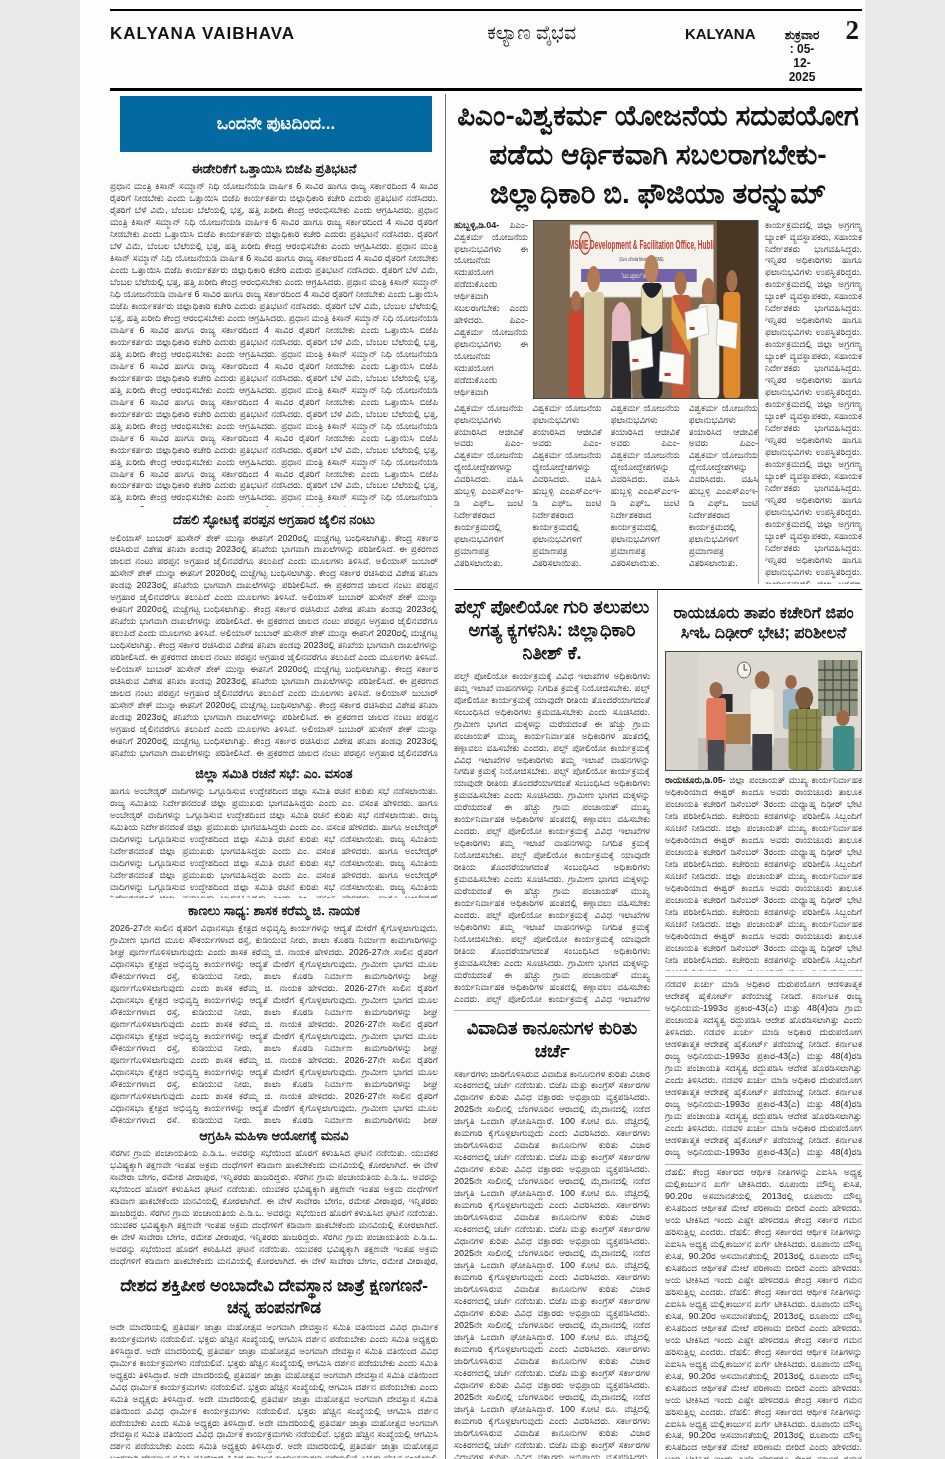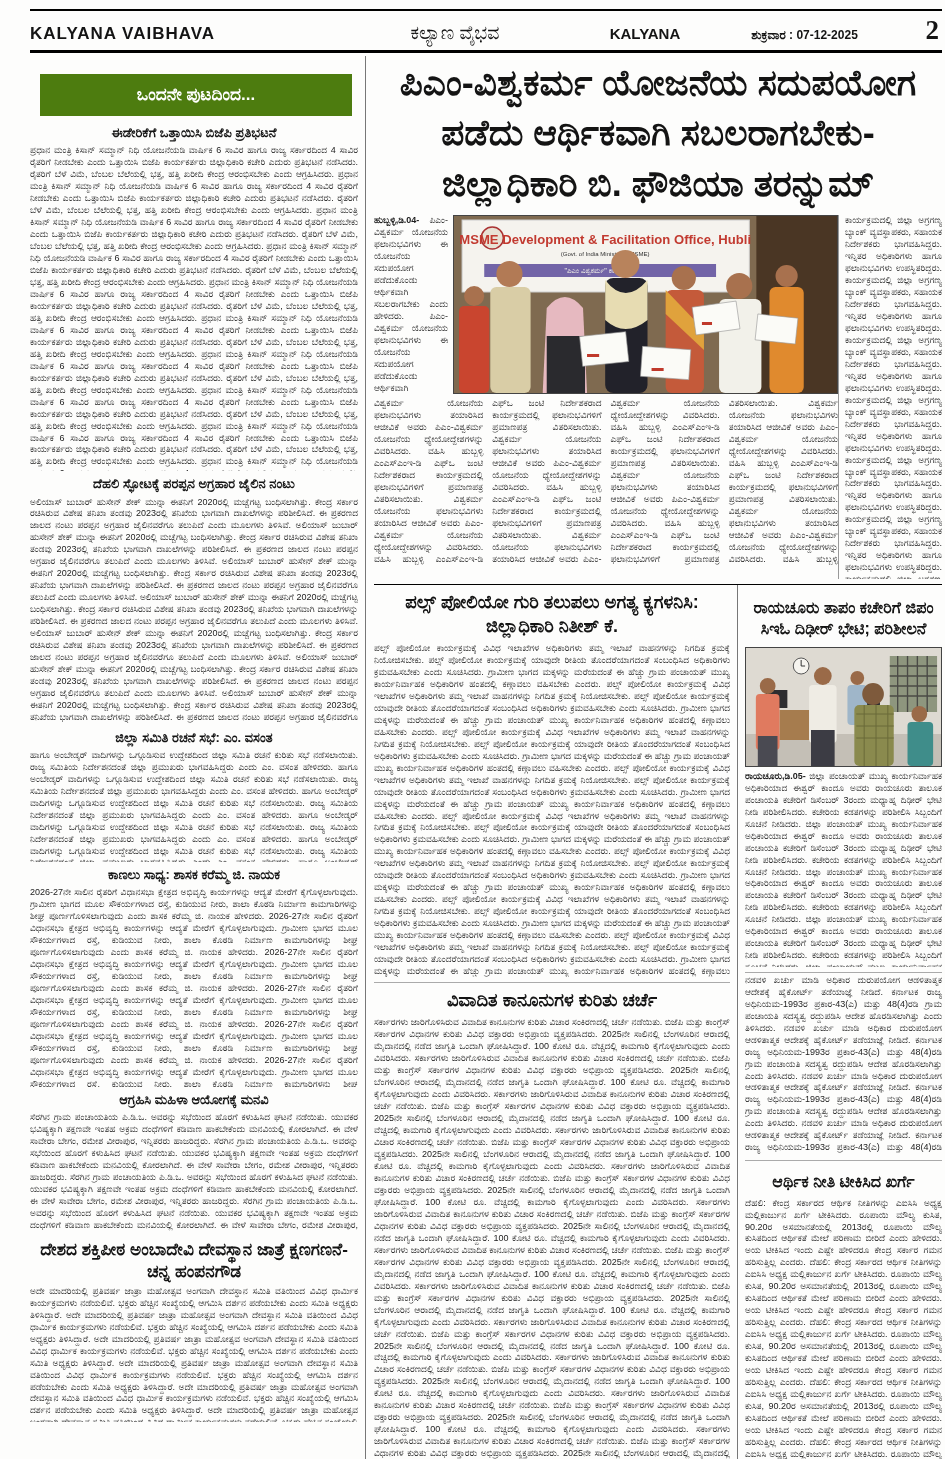--- a/index.html
+++ b/index.html
@@ -1,68 +1,68 @@
 <!DOCTYPE html>
 <html><head>
 <meta charset="utf-8">
 <style>
   html,body{margin:0;padding:0;background:#e9e9e9;}
   .page{
-    width:945px;height:1459px;background:#fdfdfc;margin:0 auto;position:relative;
+    width:785px;height:1459px;background:#fdfdfc;margin:0 auto;position:relative;
     font-family:"Liberation Sans","DejaVu Sans",sans-serif;color:#141414;overflow:hidden;
     box-sizing:border-box;
   }
   .toprule{height:0;border-top:2px solid #000;margin:9px 3px 0 30px;}
   .masthead{display:flex;align-items:baseline;padding:4px 6px 2px 30px;}
   .mh-en{font-size:17px;font-weight:bold;letter-spacing:1px;width:300px;}
   .mh-kn{font-size:19px;font-weight:normal;width:250px;text-align:center;}
   .mh-city{font-size:15px;font-weight:bold;width:130px;text-align:center;}
   .mh-date{font-size:12px;font-weight:bold;flex:1;text-align:center;}
   .mh-page{font-size:27px;font-weight:bold;width:40px;text-align:right;font-family:"Liberation Serif",serif;}
   .thickrule{height:0;border-top:3px solid #000;margin:2px 3px 0 30px;}
   .content{display:flex;margin:3px 3px 0 30px;height:1406px;}
   
   .col-left{width:336px;border-right:1px solid #777;padding-right:7px;box-sizing:border-box;overflow:hidden;}
-  .badge{background:#4d7c0f;color:#fff;font-weight:bold;font-size:17px;text-align:center;
-         padding:11px 4px;margin:18px 6px 4px 10px;}
+  .badge{background:#0369a1;color:#fff;font-weight:bold;font-size:17px;text-align:center;
+         padding:18px 4px;margin:2px 6px 4px 10px;}
   .hl{font-size:13px;font-weight:bold;text-align:center;line-height:1.25;padding:5px 2px 4px 2px;}
   .hl.two{font-size:17px;}
   .body{font-size:9px;line-height:1.33;text-align:justify;color:#1c1c1c;overflow:hidden;word-break:break-word;}
   .body b{font-weight:bold;}
   
   .col-main{flex:1;padding-left:8px;box-sizing:border-box;display:flex;flex-direction:column;overflow:hidden;}
-  .lead-head{font-size:36px;font-weight:bold;text-align:center;line-height:1.4;padding:2px 0 6px 0;}
+  .lead-head{font-size:28px;font-weight:bold;text-align:center;line-height:1.4;padding:2px 0 6px 0;}
   .lead-body{display:flex;height:364px;overflow:hidden;}
   .lead-main{flex:1;display:flex;flex-direction:column;overflow:hidden;}
   .lead-row1{display:flex;height:179px;overflow:hidden;}
   .lead-textL{width:74px;padding-right:5px;overflow:hidden;}
   .lead-photo{flex:1;border:1px solid #444;overflow:hidden;background:#7d6a54;}
   .lead-row2{margin-top:4px;column-count:4;column-gap:9px;height:178px;overflow:hidden;}
   .lead-right{width:104px;border-left:1px solid #999;padding-left:6px;box-sizing:border-box;overflow:hidden;}
   .mid-section{border-top:1px solid #000;margin-top:5px;display:flex;flex:1;overflow:hidden;}
   .mid-left{flex:1;padding:2px 7px 0 0;border-right:1px solid #777;overflow:hidden;}
   .mid-right{width:204px;padding:2px 0 0 7px;box-sizing:border-box;overflow:hidden;}
   .h-mid{font-size:18px;font-weight:bold;text-align:center;line-height:1.3;padding:4px 0 5px 0;}
   .h-side{font-size:16px;font-weight:bold;text-align:center;line-height:1.3;padding:3px 0 5px 0;margin-top:8px;}
   .photo-sm{border:1px solid #444;overflow:hidden;background:#d8d4cc;margin:2px 0 4px 0;}
   .sep{border-top:1px solid #aaa;margin:5px 0 2px 0;}
-  figure{margin:0;}
+  figure{margin:0;padding-left:32px;}
 </style>
 </head>
 <body>
 
 <div class="page">
 
   <div class="toprule"></div>
 
   <div class="masthead">
     <div class="mh-en">KALYANA VAIBHAVA</div>
     <div class="mh-kn">ಕಲ್ಯಾಣ ವೈಭವ</div>
     <div class="mh-city">KALYANA</div>
-    <div class="mh-date">ಶುಕ್ರವಾರ :  07-12-2025</div>
+    <div class="mh-date">ಶುಕ್ರವಾರ :  05-12-2025</div>
     <div class="mh-page">2</div>
   </div>
 
   <div class="thickrule"></div>
 
   <div class="content">
 
     <div class="col-left">
       <div class="badge">ಒಂದನೇ ಪುಟದಿಂದ...</div>
 
@@ -225,21 +225,20 @@
               <b>ರಾಯಚೂರು,ಡಿ.05-</b>
               <span>ಜಿಲ್ಲಾ ಪಂಚಾಯತ್ ಮುಖ್ಯ ಕಾರ್ಯನಿರ್ವಾಹಕ ಅಧಿಕಾರಿಯಾದ ಈಶ್ವರ್ ಕಾಂದೂ ಅವರು ರಾಯಚೂರು ತಾಲೂಕ ಪಂಚಾಯತಿ ಕಚೇರಿಗೆ ಡಿಸೆಂಬರ್ 3ರಂದು ಮಧ್ಯಾಹ್ನ ದಿಢೀರ್ ಭೇಟಿ ನೀಡಿ ಪರಿಶೀಲಿಸಿದರು. ಕಚೇರಿಯ ಕಡತಗಳನ್ನು ಪರಿಶೀಲಿಸಿ ಸಿಬ್ಬಂದಿಗೆ ಸೂಚನೆ ನೀಡಿದರು. ಜಿಲ್ಲಾ ಪಂಚಾಯತ್ ಮುಖ್ಯ ಕಾರ್ಯನಿರ್ವಾಹಕ ಅಧಿಕಾರಿಯಾದ ಈಶ್ವರ್ ಕಾಂದೂ ಅವರು ರಾಯಚೂರು ತಾಲೂಕ ಪಂಚಾಯತಿ ಕಚೇರಿಗೆ ಡಿಸೆಂಬರ್ 3ರಂದು ಮಧ್ಯಾಹ್ನ ದಿಢೀರ್ ಭೇಟಿ ನೀಡಿ ಪರಿಶೀಲಿಸಿದರು. ಕಚೇರಿಯ ಕಡತಗಳನ್ನು ಪರಿಶೀಲಿಸಿ ಸಿಬ್ಬಂದಿಗೆ ಸೂಚನೆ ನೀಡಿದರು. ಜಿಲ್ಲಾ ಪಂಚಾಯತ್ ಮುಖ್ಯ ಕಾರ್ಯನಿರ್ವಾಹಕ ಅಧಿಕಾರಿಯಾದ ಈಶ್ವರ್ ಕಾಂದೂ ಅವರು ರಾಯಚೂರು ತಾಲೂಕ ಪಂಚಾಯತಿ ಕಚೇರಿಗೆ ಡಿಸೆಂಬರ್ 3ರಂದು ಮಧ್ಯಾಹ್ನ ದಿಢೀರ್ ಭೇಟಿ ನೀಡಿ ಪರಿಶೀಲಿಸಿದರು. ಕಚೇರಿಯ ಕಡತಗಳನ್ನು ಪರಿಶೀಲಿಸಿ ಸಿಬ್ಬಂದಿಗೆ ಸೂಚನೆ ನೀಡಿದರು. ಜಿಲ್ಲಾ ಪಂಚಾಯತ್ ಮುಖ್ಯ ಕಾರ್ಯನಿರ್ವಾಹಕ ಅಧಿಕಾರಿಯಾದ ಈಶ್ವರ್ ಕಾಂದೂ ಅವರು ರಾಯಚೂರು ತಾಲೂಕ ಪಂಚಾಯತಿ ಕಚೇರಿಗೆ ಡಿಸೆಂಬರ್ 3ರಂದು ಮಧ್ಯಾಹ್ನ ದಿಢೀರ್ ಭೇಟಿ ನೀಡಿ ಪರಿಶೀಲಿಸಿದರು. ಕಚೇರಿಯ ಕಡತಗಳನ್ನು ಪರಿಶೀಲಿಸಿ ಸಿಬ್ಬಂದಿಗೆ ಸೂಚನೆ ನೀಡಿದರು. ಜಿಲ್ಲಾ ಪಂಚಾಯತ್ ಮುಖ್ಯ ಕಾರ್ಯನಿರ್ವಾಹಕ ಅಧಿಕಾರಿಯಾದ ಈಶ್ವರ್ ಕಾಂದೂ ಅವರು ರಾಯಚೂರು ತಾಲೂಕ ಪಂಚಾಯತಿ ಕಚೇರಿಗೆ ಡಿಸೆಂಬರ್ 3ರಂದು ಮಧ್ಯಾಹ್ನ ದಿಢೀರ್ ಭೇಟಿ ನೀಡಿ ಪರಿಶೀಲಿಸಿದರು. ಕಚೇರಿಯ ಕಡತಗಳನ್ನು ಪರಿಶೀಲಿಸಿ ಸಿಬ್ಬಂದಿಗೆ ಸೂಚನೆ ನೀಡಿದರು.</span>
             </div>
           </div>
           <div class="sep"></div>
           <div>
             <div class="body" style="height:180px">ನಡವಳಿ ಖರ್ಚು ಮಾಡಿ ಅಧಿಕಾರ ದುರುಪಯೋಗ ಆಡಳಿತಾತ್ಮಕ ಆದೇಶಕ್ಕೆ ಹೈಕೋರ್ಟ್ ತಡೆಯಾಜ್ಞೆ ನೀಡಿದೆ. ಕರ್ನಾಟಕ ರಾಜ್ಯ ಅಧಿನಿಯಮ-1993ರ ಪ್ರಕಾರ-43(ಎ) ಮತ್ತು 48(4)ರಡಿ ಗ್ರಾಮ ಪಂಚಾಯತಿ ಸದಸ್ಯತ್ವ ರದ್ದುಪಡಿಸಿ ಆದೇಶ ಹೊರಡಿಸಲಾಗಿತ್ತು ಎಂದು ತಿಳಿಸಿದರು. ನಡವಳಿ ಖರ್ಚು ಮಾಡಿ ಅಧಿಕಾರ ದುರುಪಯೋಗ ಆಡಳಿತಾತ್ಮಕ ಆದೇಶಕ್ಕೆ ಹೈಕೋರ್ಟ್ ತಡೆಯಾಜ್ಞೆ ನೀಡಿದೆ. ಕರ್ನಾಟಕ ರಾಜ್ಯ ಅಧಿನಿಯಮ-1993ರ ಪ್ರಕಾರ-43(ಎ) ಮತ್ತು 48(4)ರಡಿ ಗ್ರಾಮ ಪಂಚಾಯತಿ ಸದಸ್ಯತ್ವ ರದ್ದುಪಡಿಸಿ ಆದೇಶ ಹೊರಡಿಸಲಾಗಿತ್ತು ಎಂದು ತಿಳಿಸಿದರು. ನಡವಳಿ ಖರ್ಚು ಮಾಡಿ ಅಧಿಕಾರ ದುರುಪಯೋಗ ಆಡಳಿತಾತ್ಮಕ ಆದೇಶಕ್ಕೆ ಹೈಕೋರ್ಟ್ ತಡೆಯಾಜ್ಞೆ ನೀಡಿದೆ. ಕರ್ನಾಟಕ ರಾಜ್ಯ ಅಧಿನಿಯಮ-1993ರ ಪ್ರಕಾರ-43(ಎ) ಮತ್ತು 48(4)ರಡಿ ಗ್ರಾಮ ಪಂಚಾಯತಿ ಸದಸ್ಯತ್ವ ರದ್ದುಪಡಿಸಿ ಆದೇಶ ಹೊರಡಿಸಲಾಗಿತ್ತು ಎಂದು ತಿಳಿಸಿದರು. ನಡವಳಿ ಖರ್ಚು ಮಾಡಿ ಅಧಿಕಾರ ದುರುಪಯೋಗ ಆಡಳಿತಾತ್ಮಕ ಆದೇಶಕ್ಕೆ ಹೈಕೋರ್ಟ್ ತಡೆಯಾಜ್ಞೆ ನೀಡಿದೆ. ಕರ್ನಾಟಕ ರಾಜ್ಯ ಅಧಿನಿಯಮ-1993ರ ಪ್ರಕಾರ-43(ಎ) ಮತ್ತು 48(4)ರಡಿ ಗ್ರಾಮ ಪಂಚಾಯತಿ ಸದಸ್ಯತ್ವ ರದ್ದುಪಡಿಸಿ ಆದೇಶ ಹೊರಡಿಸಲಾಗಿತ್ತು ಎಂದು ತಿಳಿಸಿದರು. ನಡವಳಿ ಖರ್ಚು ಮಾಡಿ ಅಧಿಕಾರ ದುರುಪಯೋಗ ಆಡಳಿತಾತ್ಮಕ ಆದೇಶಕ್ಕೆ ಹೈಕೋರ್ಟ್ ತಡೆಯಾಜ್ಞೆ ನೀಡಿದೆ. ಕರ್ನಾಟಕ ರಾಜ್ಯ ಅಧಿನಿಯಮ-1993ರ ಪ್ರಕಾರ-43(ಎ) ಮತ್ತು 48(4)ರಡಿ ಗ್ರಾಮ ಪಂಚಾಯತಿ ಸದಸ್ಯತ್ವ ರದ್ದುಪಡಿಸಿ ಆದೇಶ ಹೊರಡಿಸಲಾಗಿತ್ತು ಎಂದು ತಿಳಿಸಿದರು.</div>
           </div>
           <div class="sep"></div>
           <div>
-            <div class="h-side">ಆರ್ಥಿಕ ನೀತಿ ಟೀಕಿಸಿದ ಖರ್ಗೆ</div>
             <div class="body" style="height:300px">ದೆಹಲಿ: ಕೇಂದ್ರ ಸರ್ಕಾರದ ಆರ್ಥಿಕ ನೀತಿಗಳನ್ನು ಎಐಸಿಸಿ ಅಧ್ಯಕ್ಷ ಮಲ್ಲಿಕಾರ್ಜುನ ಖರ್ಗೆ ಟೀಕಿಸಿದರು. ರೂಪಾಯಿ ಮೌಲ್ಯ ಕುಸಿತ, 90.20ರ ಅಸಮಾನತೆಯಲ್ಲಿ 2013ರಲ್ಲಿ ರೂಪಾಯಿ ಮೌಲ್ಯ ಕುಸಿತದಿಂದ ಆರ್ಥಿಕತೆ ಮೇಲೆ ಪರಿಣಾಮ ಬೀರಿದೆ ಎಂದು ಹೇಳಿದರು. ಅಯ ಟೀಕಿಸಿದ ಇಂದು ಎಷ್ಟೇ ಹೇಳಿದರೂ ಕೇಂದ್ರ ಸರ್ಕಾರ ಗಮನ ಹರಿಸುತ್ತಿಲ್ಲ ಎಂದರು. ದೆಹಲಿ: ಕೇಂದ್ರ ಸರ್ಕಾರದ ಆರ್ಥಿಕ ನೀತಿಗಳನ್ನು ಎಐಸಿಸಿ ಅಧ್ಯಕ್ಷ ಮಲ್ಲಿಕಾರ್ಜುನ ಖರ್ಗೆ ಟೀಕಿಸಿದರು. ರೂಪಾಯಿ ಮೌಲ್ಯ ಕುಸಿತ, 90.20ರ ಅಸಮಾನತೆಯಲ್ಲಿ 2013ರಲ್ಲಿ ರೂಪಾಯಿ ಮೌಲ್ಯ ಕುಸಿತದಿಂದ ಆರ್ಥಿಕತೆ ಮೇಲೆ ಪರಿಣಾಮ ಬೀರಿದೆ ಎಂದು ಹೇಳಿದರು. ಅಯ ಟೀಕಿಸಿದ ಇಂದು ಎಷ್ಟೇ ಹೇಳಿದರೂ ಕೇಂದ್ರ ಸರ್ಕಾರ ಗಮನ ಹರಿಸುತ್ತಿಲ್ಲ ಎಂದರು. ದೆಹಲಿ: ಕೇಂದ್ರ ಸರ್ಕಾರದ ಆರ್ಥಿಕ ನೀತಿಗಳನ್ನು ಎಐಸಿಸಿ ಅಧ್ಯಕ್ಷ ಮಲ್ಲಿಕಾರ್ಜುನ ಖರ್ಗೆ ಟೀಕಿಸಿದರು. ರೂಪಾಯಿ ಮೌಲ್ಯ ಕುಸಿತ, 90.20ರ ಅಸಮಾನತೆಯಲ್ಲಿ 2013ರಲ್ಲಿ ರೂಪಾಯಿ ಮೌಲ್ಯ ಕುಸಿತದಿಂದ ಆರ್ಥಿಕತೆ ಮೇಲೆ ಪರಿಣಾಮ ಬೀರಿದೆ ಎಂದು ಹೇಳಿದರು. ಅಯ ಟೀಕಿಸಿದ ಇಂದು ಎಷ್ಟೇ ಹೇಳಿದರೂ ಕೇಂದ್ರ ಸರ್ಕಾರ ಗಮನ ಹರಿಸುತ್ತಿಲ್ಲ ಎಂದರು. ದೆಹಲಿ: ಕೇಂದ್ರ ಸರ್ಕಾರದ ಆರ್ಥಿಕ ನೀತಿಗಳನ್ನು ಎಐಸಿಸಿ ಅಧ್ಯಕ್ಷ ಮಲ್ಲಿಕಾರ್ಜುನ ಖರ್ಗೆ ಟೀಕಿಸಿದರು. ರೂಪಾಯಿ ಮೌಲ್ಯ ಕುಸಿತ, 90.20ರ ಅಸಮಾನತೆಯಲ್ಲಿ 2013ರಲ್ಲಿ ರೂಪಾಯಿ ಮೌಲ್ಯ ಕುಸಿತದಿಂದ ಆರ್ಥಿಕತೆ ಮೇಲೆ ಪರಿಣಾಮ ಬೀರಿದೆ ಎಂದು ಹೇಳಿದರು. ಅಯ ಟೀಕಿಸಿದ ಇಂದು ಎಷ್ಟೇ ಹೇಳಿದರೂ ಕೇಂದ್ರ ಸರ್ಕಾರ ಗಮನ ಹರಿಸುತ್ತಿಲ್ಲ ಎಂದರು. ದೆಹಲಿ: ಕೇಂದ್ರ ಸರ್ಕಾರದ ಆರ್ಥಿಕ ನೀತಿಗಳನ್ನು ಎಐಸಿಸಿ ಅಧ್ಯಕ್ಷ ಮಲ್ಲಿಕಾರ್ಜುನ ಖರ್ಗೆ ಟೀಕಿಸಿದರು. ರೂಪಾಯಿ ಮೌಲ್ಯ ಕುಸಿತ, 90.20ರ ಅಸಮಾನತೆಯಲ್ಲಿ 2013ರಲ್ಲಿ ರೂಪಾಯಿ ಮೌಲ್ಯ ಕುಸಿತದಿಂದ ಆರ್ಥಿಕತೆ ಮೇಲೆ ಪರಿಣಾಮ ಬೀರಿದೆ ಎಂದು ಹೇಳಿದರು. ಅಯ ಟೀಕಿಸಿದ ಇಂದು ಎಷ್ಟೇ ಹೇಳಿದರೂ ಕೇಂದ್ರ ಸರ್ಕಾರ ಗಮನ ಹರಿಸುತ್ತಿಲ್ಲ ಎಂದರು. ದೆಹಲಿ: ಕೇಂದ್ರ ಸರ್ಕಾರದ ಆರ್ಥಿಕ ನೀತಿಗಳನ್ನು ಎಐಸಿಸಿ ಅಧ್ಯಕ್ಷ ಮಲ್ಲಿಕಾರ್ಜುನ ಖರ್ಗೆ ಟೀಕಿಸಿದರು. ರೂಪಾಯಿ ಮೌಲ್ಯ ಕುಸಿತ, 90.20ರ ಅಸಮಾನತೆಯಲ್ಲಿ 2013ರಲ್ಲಿ ರೂಪಾಯಿ ಮೌಲ್ಯ ಕುಸಿತದಿಂದ ಆರ್ಥಿಕತೆ ಮೇಲೆ ಪರಿಣಾಮ ಬೀರಿದೆ ಎಂದು ಹೇಳಿದರು. ಅಯ ಟೀಕಿಸಿದ ಇಂದು ಎಷ್ಟೇ ಹೇಳಿದರೂ ಕೇಂದ್ರ ಸರ್ಕಾರ ಗಮನ ಹರಿಸುತ್ತಿಲ್ಲ ಎಂದರು. ದೆಹಲಿ: ಕೇಂದ್ರ ಸರ್ಕಾರದ ಆರ್ಥಿಕ ನೀತಿಗಳನ್ನು ಎಐಸಿಸಿ ಅಧ್ಯಕ್ಷ ಮಲ್ಲಿಕಾರ್ಜುನ ಖರ್ಗೆ ಟೀಕಿಸಿದರು. ರೂಪಾಯಿ ಮೌಲ್ಯ ಕುಸಿತ, 90.20ರ ಅಸಮಾನತೆಯಲ್ಲಿ 2013ರಲ್ಲಿ ರೂಪಾಯಿ ಮೌಲ್ಯ ಕುಸಿತದಿಂದ ಆರ್ಥಿಕತೆ ಮೇಲೆ ಪರಿಣಾಮ ಬೀರಿದೆ ಎಂದು ಹೇಳಿದರು. ಅಯ ಟೀಕಿಸಿದ ಇಂದು ಎಷ್ಟೇ ಹೇಳಿದರೂ ಕೇಂದ್ರ ಸರ್ಕಾರ ಗಮನ ಹರಿಸುತ್ತಿಲ್ಲ ಎಂದರು.</div>
           </div>
         </div>
 
       </div>
     </div>
   </div>
 </div>
 
 </body></html>

